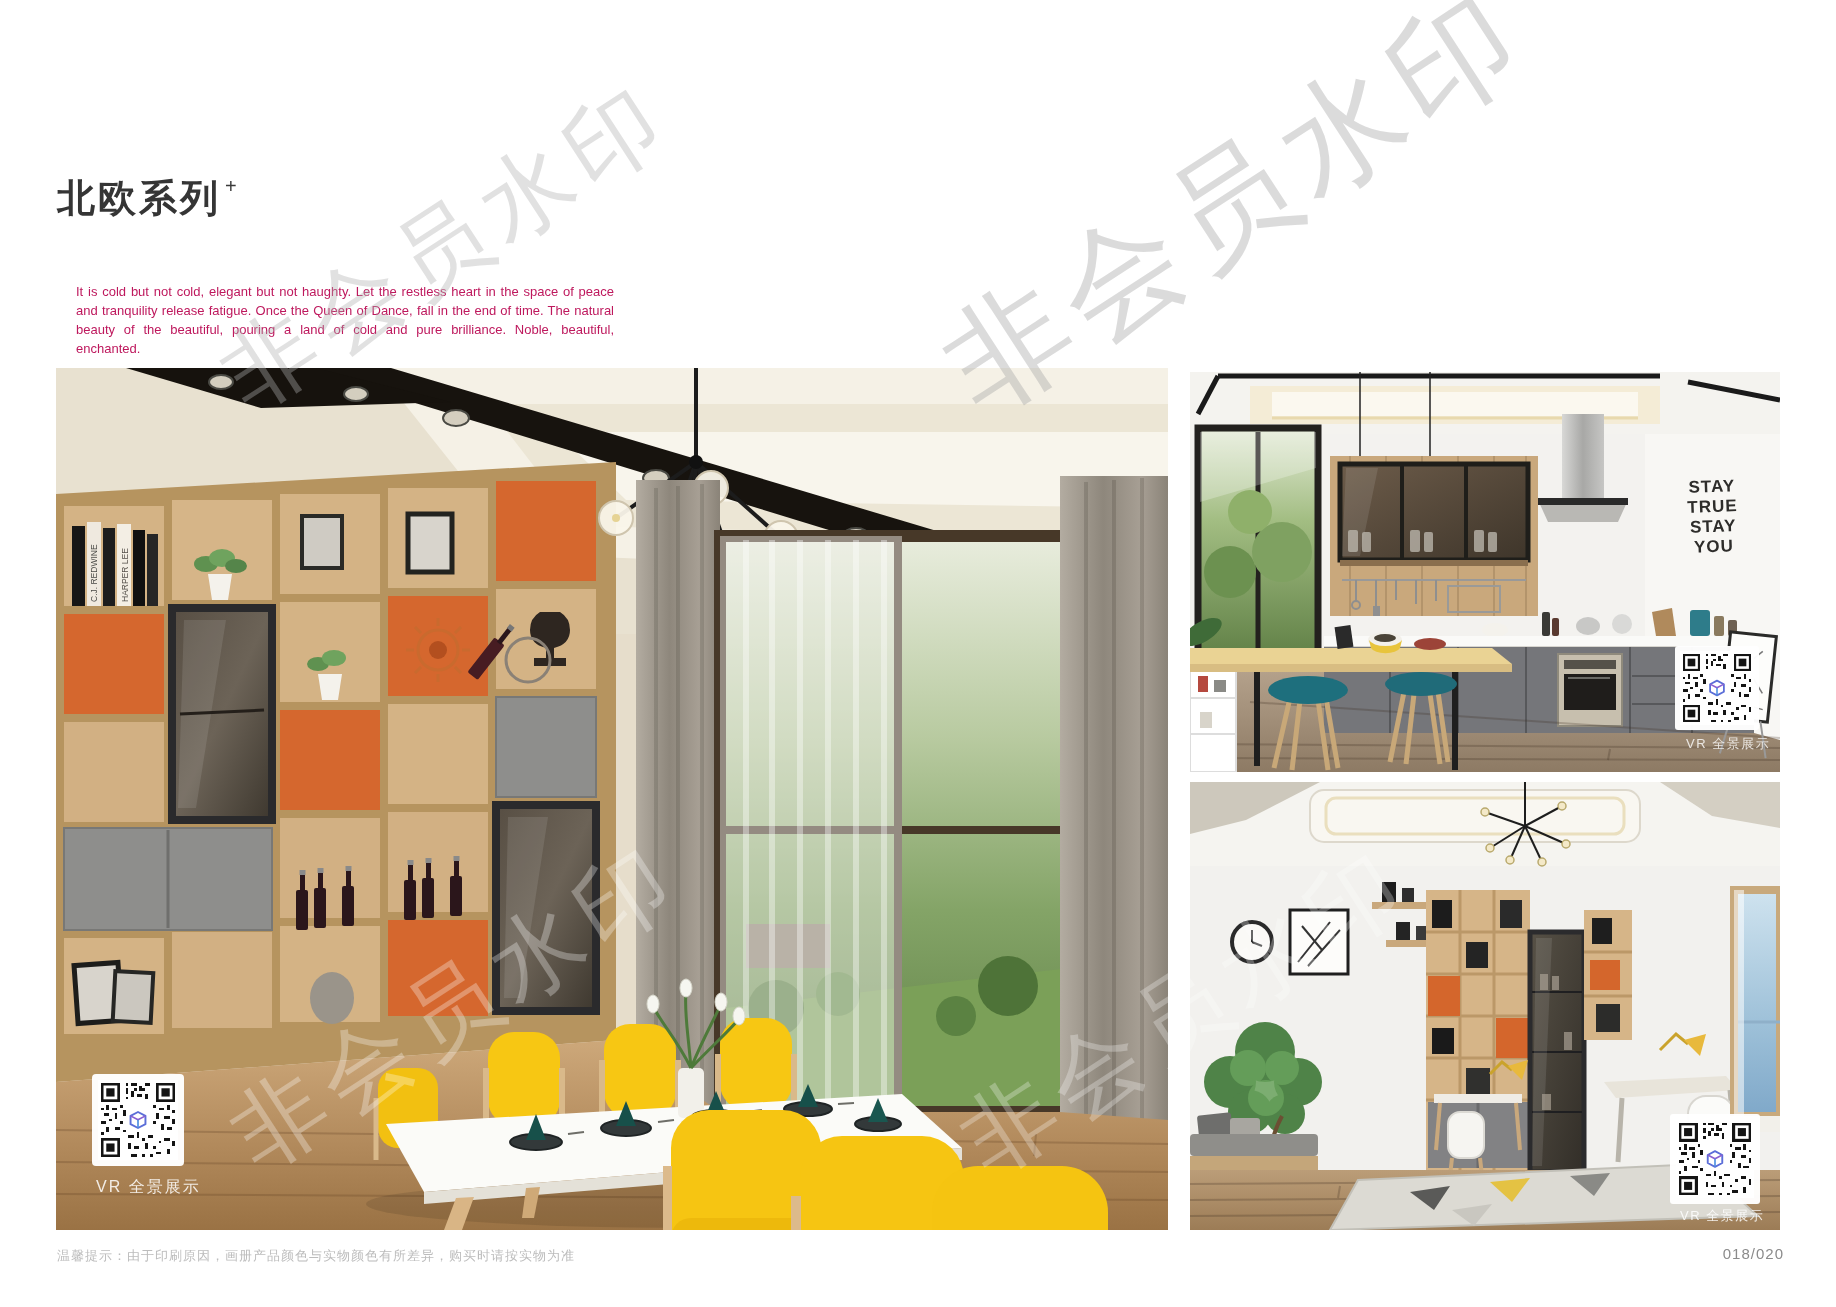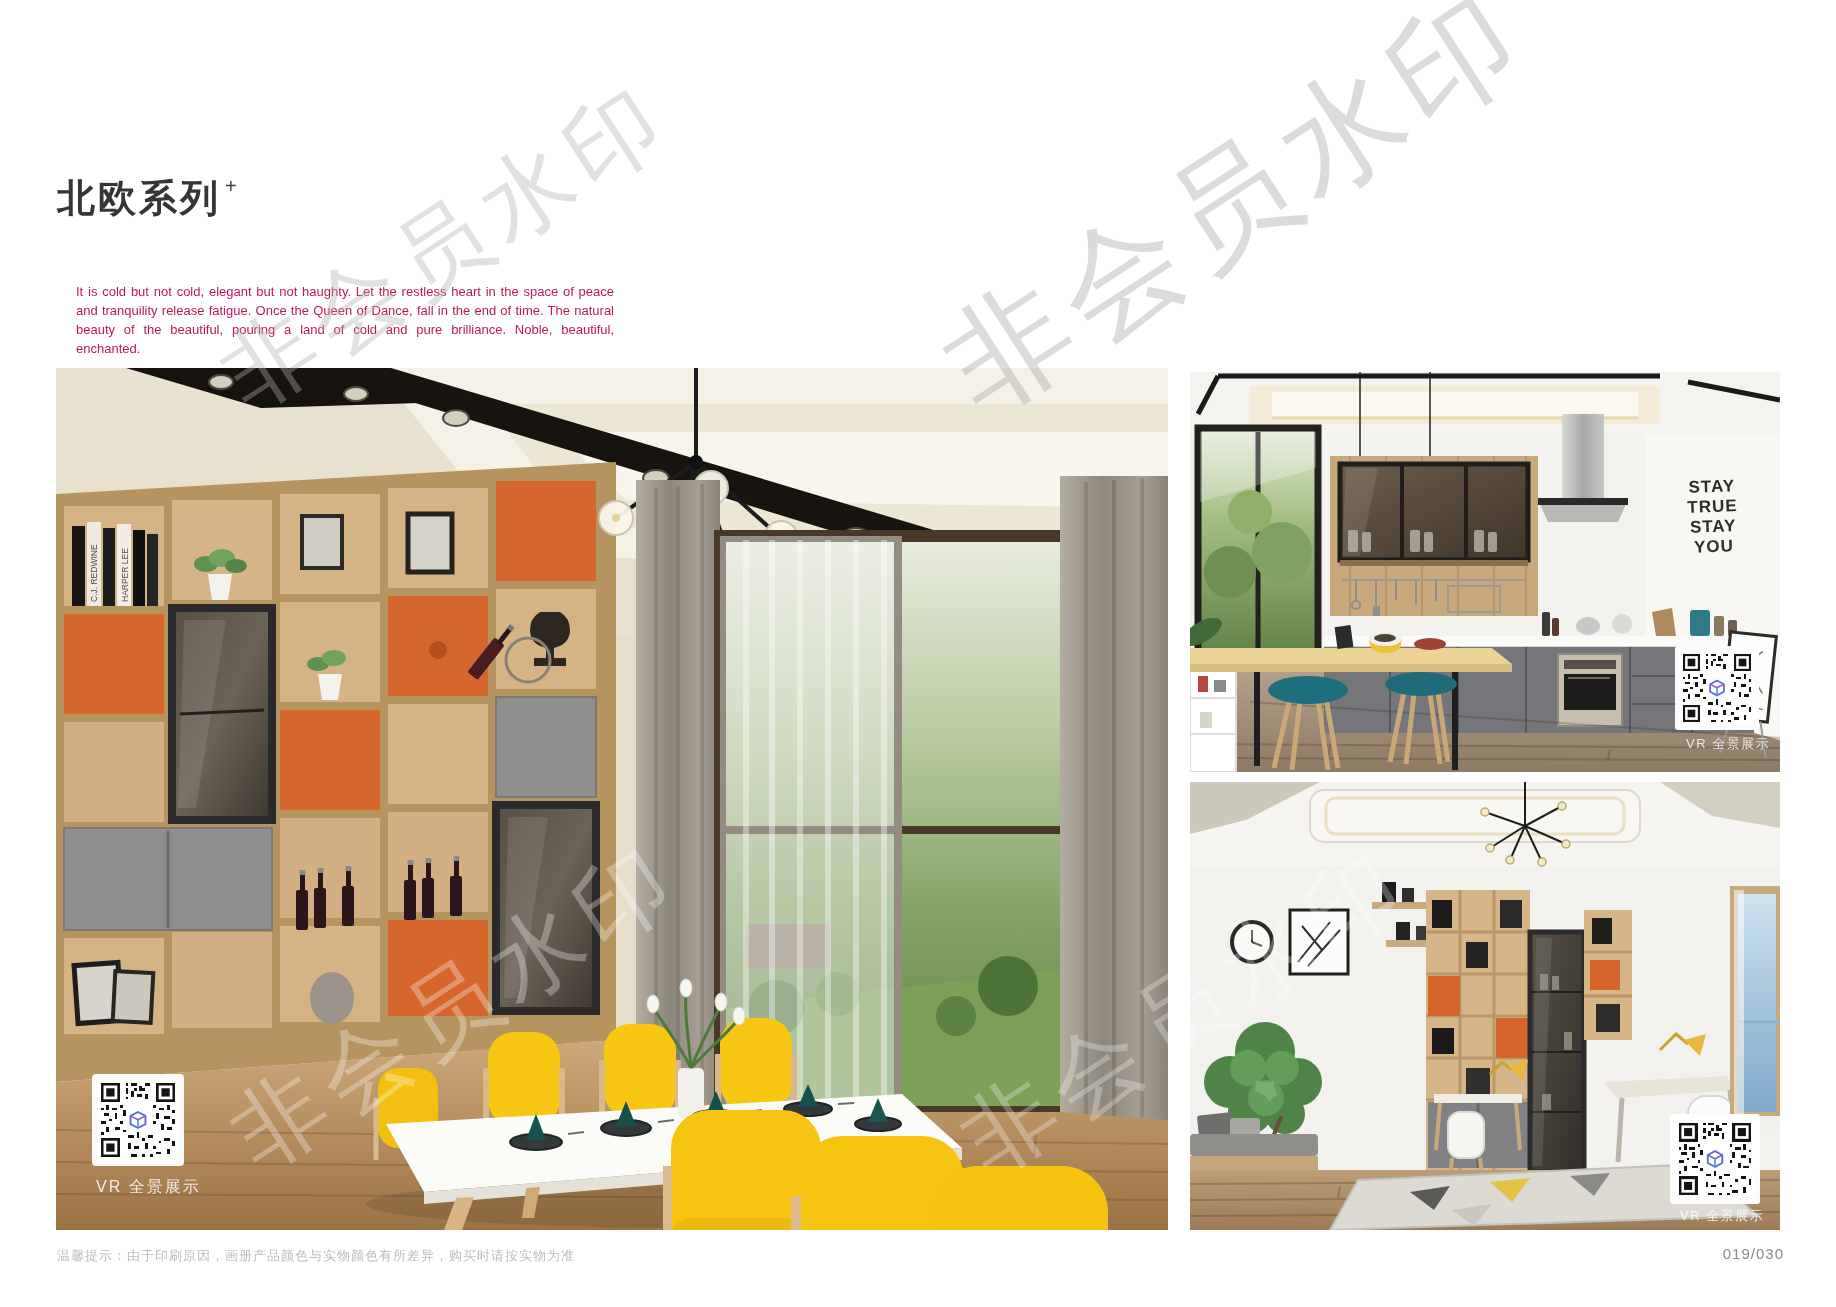--- a/index.html
+++ b/index.html
@@ -841,15 +841,15 @@
       <text x="490" y="438" font-size="13" fill="#ffffff" fill-opacity="0.85" letter-spacing="1.5">VR 全景展示</text>
     </svg>
   </div>
 
   <div class="wm wm-1">非会员水印</div>
   <div class="wm wm-2">非会员水印</div>
   <div class="wm wm-3">非会员水印</div>
   <div class="wm wm-4">非会员水印</div>
 
   <div class="footer-note">温馨提示：由于印刷原因，画册产品颜色与实物颜色有所差异，购买时请按实物为准</div>
-  <div class="page-number">019/030</div>
+  <div class="page-number">018/020</div>
 
 </div>
 
 </body></html>

